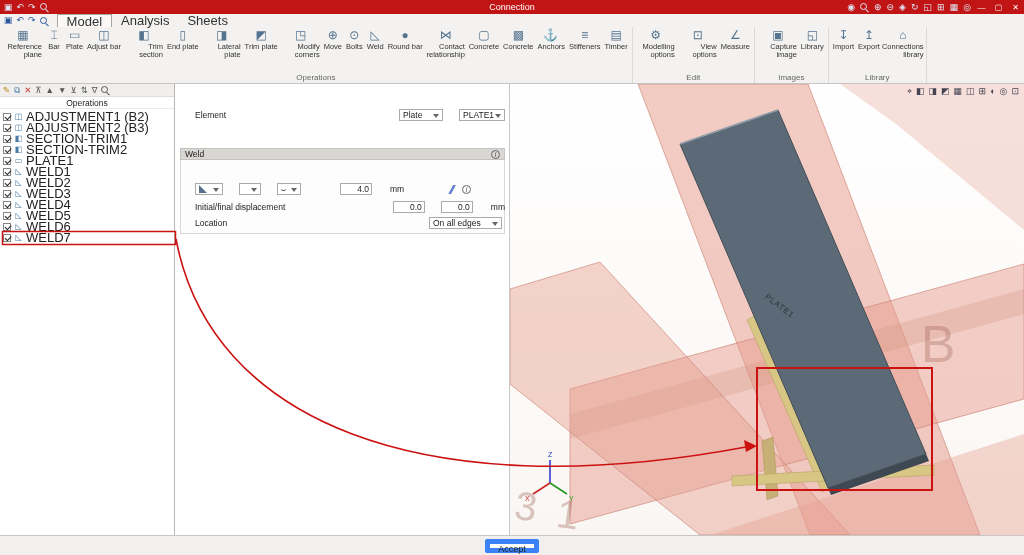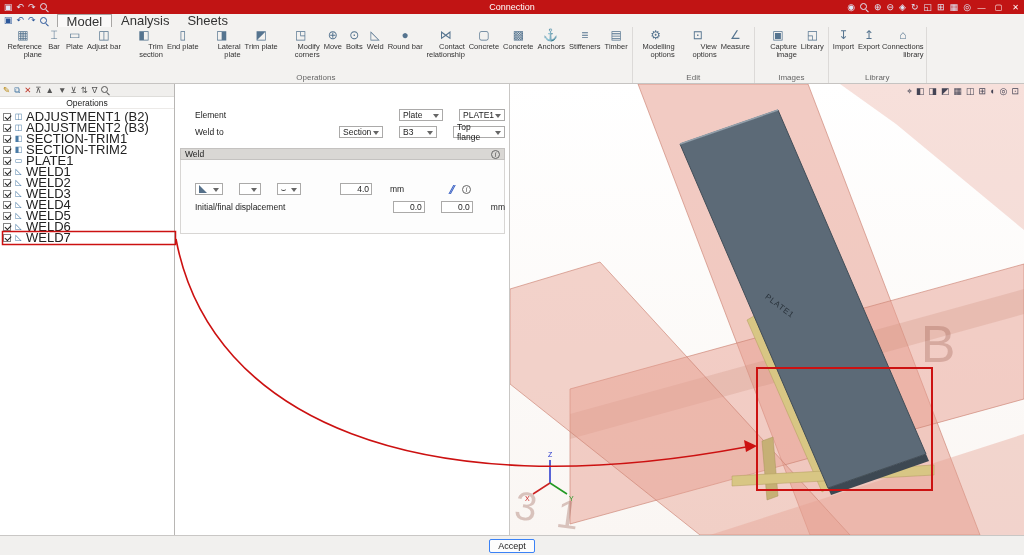--- a/index.html
+++ b/index.html
@@ -66,21 +66,21 @@
   .symright { margin-left:auto; margin-right:34px; display:flex; gap:8px; align-items:center; }
 
   
   .viewport { position:absolute; left:510px; top:84px; right:0; bottom:20px; background:linear-gradient(#ffffff, #faf6f3); overflow:hidden; z-index:4; }
   .vtoolbar { position:absolute; top:2px; right:5px; display:flex; gap:4px; z-index:6; }
   .vtoolbar .tb-ic { color:#445; font-size:9px; }
   .scene { position:absolute; inset:0; }
 
   
   .bottombar { position:absolute; left:0; top:535px; width:100%; height:20px; background:#f1f0ee; border-top:1px solid #c9c7c5; display:flex; align-items:center; justify-content:center; z-index:20; }
-  .accept { height:14px; padding:0 8px; border:1px solid #3b82f6; background:#fdfdfd; font-size:9px; color:#222; border-radius:2px; font-family:inherit; }
+  .accept { height:14px; padding:0 8px; border:5px solid #3b82f6; background:#fdfdfd; font-size:9px; color:#222; border-radius:2px; font-family:inherit; }
 
   
   .overlay { position:absolute; inset:0; z-index:40; pointer-events:none; }
 
   
   .mag { position:relative; width:9px; height:10px; display:inline-block; }
   .mag::before { content:""; position:absolute; left:0; top:1px; width:5px; height:5px; border:1.3px solid currentColor; border-radius:50%; }
   .mag::after { content:""; position:absolute; left:6px; top:7px; width:3.5px; height:1.3px; background:currentColor; transform:rotate(45deg); transform-origin:0 0; }
 </style>
 </head>
@@ -343,32 +343,20 @@
   <div class="prow r-element">
     <span class="plabel">Element</span>
     <span class="dd w44 push">
       <span>Plate</span>
     </span>
     <span class="dd w46">
       <span>PLATE1</span>
     </span>
   </div>
 
-  <div class="prow r-weldto">
-    <span class="plabel">Weld to</span>
-    <span class="dd w44 push">
-      <span>Section</span>
-    </span>
-    <span class="dd w38">
-      <span>B3</span>
-    </span>
-    <span class="dd w52">
-      <span>Top flange</span>
-    </span>
-  </div>
 
   <div class="weldframe"></div>
 
   <div class="sechdr">
     <span>Weld</span>
     <span class="infoc push">i</span>
   </div>
 
 
   <div class="prow r-symbols">
@@ -387,20 +375,26 @@
     </span>
   </div>
 
   <div class="prow r-disp">
     <span class="plabel">Initial/final displacement</span>
     <input class="num push" value="0.0" style="">
     <input class="num" value="0.0" style="">
     <span class="unit">mm</span>
   </div>
 
+  <div class="prow r-loc">
+    <span class="plabel">Location</span>
+    <span class="dd w73 push" style="margin-right:3px">
+      <span>On all edges</span>
+    </span>
+  </div>
 </div>
 
 <div class="viewport">
   <div class="vtoolbar">
       <span class="tb-ic">⌖</span>
       <span class="tb-ic">◧</span>
       <span class="tb-ic">◨</span>
       <span class="tb-ic">◩</span>
       <span class="tb-ic">▦</span>
       <span class="tb-ic">◫</span>

